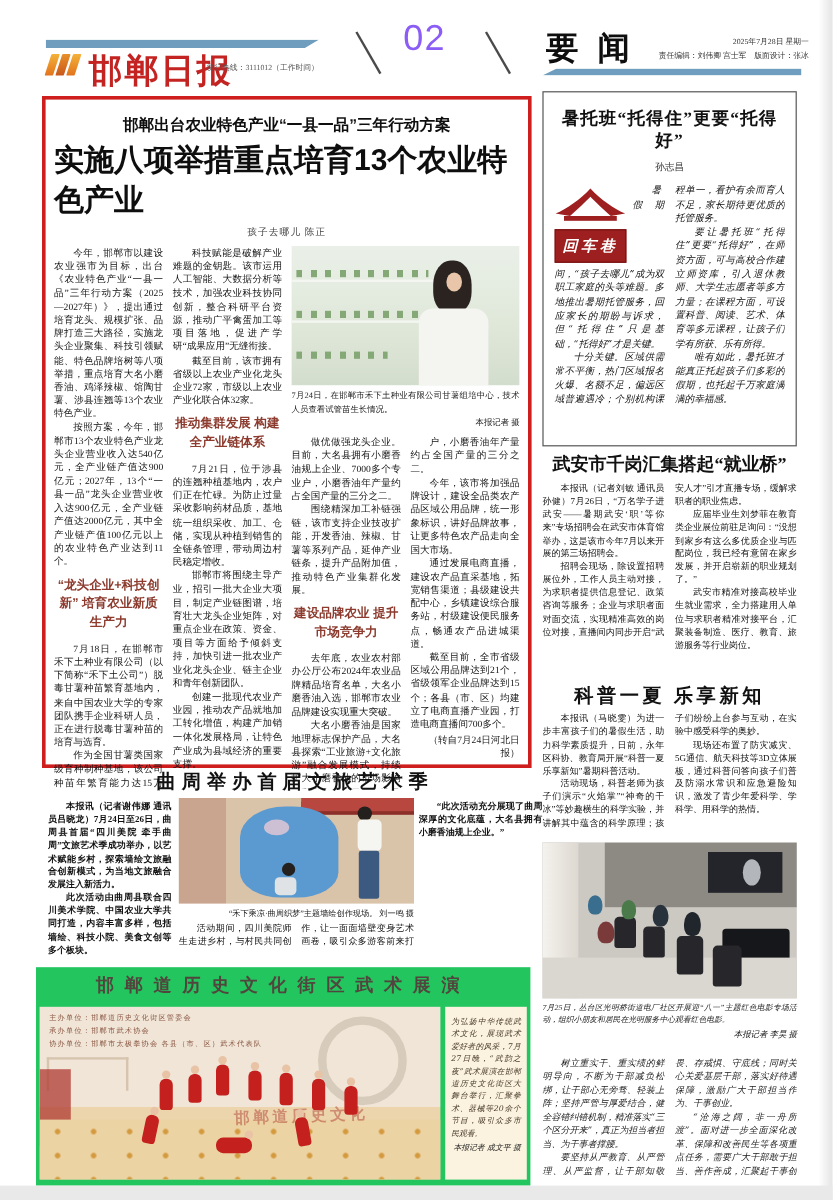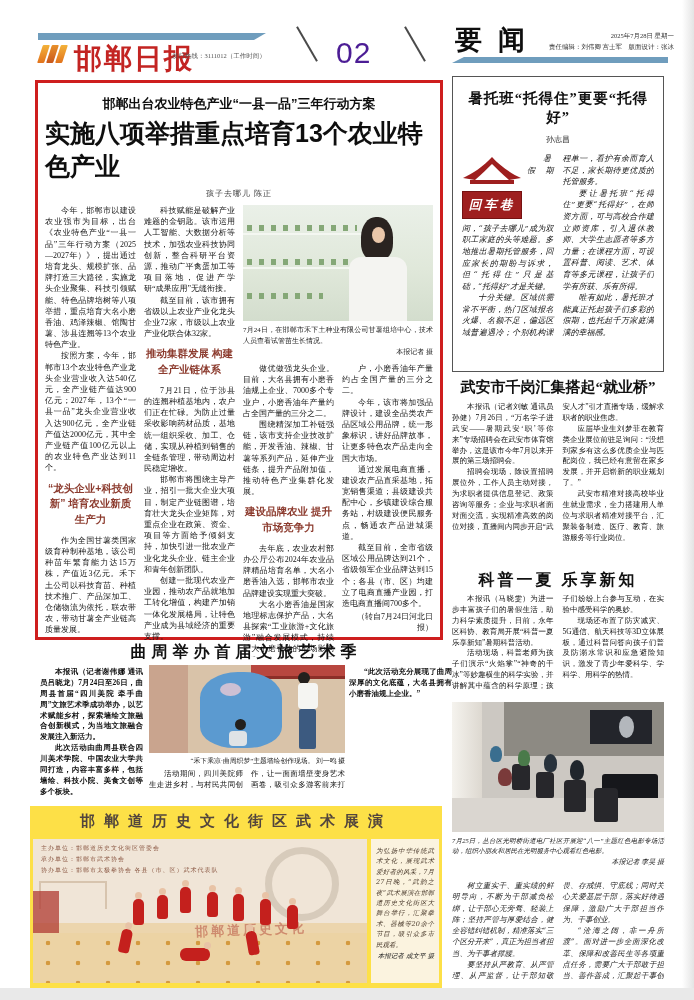--- a/index.html
+++ b/index.html
@@ -17,21 +17,21 @@
   .logo-mark i{position:absolute;top:0;width:7px;height:18px;background:linear-gradient(180deg,#f3b23a,#e2731c);
             transform:skewX(-18deg);border-radius:1px;}
   .logo-mark i:nth-child(1){left:0;}.logo-mark i:nth-child(2){left:9px;background:linear-gradient(180deg,#e8902a,#c9571a);}
   .logo-mark i:nth-child(3){left:18px;}
   .brand{position:absolute;left:74px;top:40px;font-size:28px;font-weight:bold;color:#c32422;
          letter-spacing:2px;font-family:"Liberation Serif",serif;}
   .hotline{position:absolute;left:172px;top:52px;font-size:6.5px;color:#555;}
   .slash{position:absolute;width:2px;height:40px;background:#4a4a4a;transform:rotate(-30deg);}
   .s1{left:306px;top:24px;}
   .s2{left:414px;top:24px;}
-  .pageno{position:absolute;left:336px;top:36px;font-size:30px;color:#4c1d95;
+  .pageno{position:absolute;left:336px;top:16px;font-size:30px;color:#8b5cf6;
           font-family:"Liberation Sans",sans-serif;letter-spacing:1px;}
   .section-title{position:absolute;left:455px;top:22px;font-size:27px;letter-spacing:16px;}
   .meta{position:absolute;right:20px;top:30px;text-align:right;font-size:6.5px;color:#333;line-height:1.7;}
   
   .lead{position:absolute;left:35px;top:80px;width:408px;height:560px;border:3px solid #ce1e1e;
         background:#fff;box-sizing:border-box;padding:8px 7px 6px;}
   .kicker{text-align:center;font-size:13px;font-weight:bold;margin-top:4px;}
   .headline{font-size:25px;font-weight:bold;margin:4px 0 5px;letter-spacing:0;}
   .byline{text-align:center;font-size:8px;color:#444;margin-bottom:6px;letter-spacing:1px;}
   .cols{position:relative;display:flex;gap:8px;height:452px;overflow:hidden;}
@@ -92,21 +92,21 @@
   .mural i{position:absolute;left:24%;top:14%;width:26%;height:18%;background:#eac9d4;border-radius:50%;opacity:.8;}
   .eaves{position:absolute;right:0;top:0;width:48%;height:13%;background:#b8473f;box-shadow:0 3px 0 #8c2f28;}
   .q-hair{position:absolute;background:#23201d;border-radius:50%;}
   .q-shirt{position:absolute;background:#f5f5f2;border-radius:4px;}
   .q-jeans{position:absolute;background:#3c5a80;border-radius:2px;}
   .qcapline{position:absolute;left:109px;top:114px;width:196px;font-size:6.8px;text-align:right;color:#222;}
   .qbelow{position:absolute;left:109px;top:127px;width:196px;height:31px;column-count:2;column-gap:8px;
        overflow:hidden;font-size:7.5px;line-height:1.4;text-align:justify;}
   .qbelow p{text-indent:15px;}
   
-  .wushu{position:absolute;left:30px;top:806px;width:412px;height:182px;background:#fde047;}
+  .wushu{position:absolute;left:30px;top:806px;width:412px;height:182px;background:#22c55e;}
   .wtitle{padding-top:6px;text-align:center;font-size:15px;font-weight:bold;letter-spacing:9px;color:#52453d;
        font-family:"Liberation Sans",sans-serif;}
   .wphoto{position:absolute;left:3px;top:33px;width:334px;height:144px;overflow:hidden;
        background:linear-gradient(180deg,#f0e5d7 0 58%,#ecd5ad 58% 100%);}
   .orgs{position:absolute;left:8px;top:5px;z-index:3;}
   .orgs p{font-size:6px;color:#8a5743;margin:0 0 2px;letter-spacing:1px;}
   .wemblem{position:absolute;right:28px;top:8px;width:60px;height:60px;border:7px solid #c6b9a8;border-radius:50%;opacity:.6;}
   .wgate{position:absolute;left:6px;top:42px;width:64px;height:26px;border:2px solid #cdb79d;border-bottom:none;opacity:.7;}
   .wbannerstrip{position:absolute;left:0;top:52px;width:26px;height:64px;background:#b03a32;opacity:.75;}
   .mat{position:absolute;bottom:0;width:100%;height:50px;background:#ecd3a4;
@@ -152,20 +152,21 @@
     <div class="headline hd">实施八项举措重点培育13个农业特色产业</div>
     <div class="byline">孩子去哪儿 陈正</div>
     <div class="cols">
       <div class="col">
         <div class="bt">
             <p>今年，邯郸市以建设农业强市为目标，出台《农业特色产业“一县一品”三年行动方案（2025—2027年）》，提出通过培育龙头、规模扩张、品牌打造三大路径，实施龙头企业聚集、科技引领赋能、特色品牌培树等八项举措，重点培育大名小磨香油、鸡泽辣椒、馆陶甘薯、涉县连翘等13个农业特色产业。</p>
             <p>按照方案，今年，邯郸市13个农业特色产业龙头企业营业收入达540亿元，全产业链产值达900亿元；2027年，13个“一县一品”龙头企业营业收入达900亿元，全产业链产值达2000亿元，其中全产业链产值100亿元以上的农业特色产业达到11个。</p>
           </div>
         <div class="sub">“龙头企业+科技创新” 培育农业新质生产力</div>
         <div class="bt">
+            <p>7月18日，在邯郸市禾下土种业有限公司（以下简称“禾下土公司”）脱毒甘薯种苗繁育基地内，来自中国农业大学的专家团队携手企业科研人员，正在进行脱毒甘薯种苗的培育与选育。</p>
             <p>作为全国甘薯类国家级育种制种基地，该公司种苗年繁育能力达15万株，产值近3亿元。禾下土公司以科技育苗、种植技术推广、产品深加工、仓储物流为依托，联农带农，带动甘薯全产业链高质量发展。</p>
           </div>
       </div>
       <div class="col">
         <div class="bt">
             <p>科技赋能是破解产业难题的金钥匙。该市运用人工智能、大数据分析等技术，加强农业科技协同创新，整合科研平台资源，推动广平禽蛋加工等项目落地，促进产学研“成果应用”无缝衔接。</p>
             <p>截至目前，该市拥有省级以上农业产业化龙头企业72家，市级以上农业产业化联合体32家。</p>
           </div>
         <div class="sub">推动集群发展 构建全产业链体系</div>
         <div class="bt">

